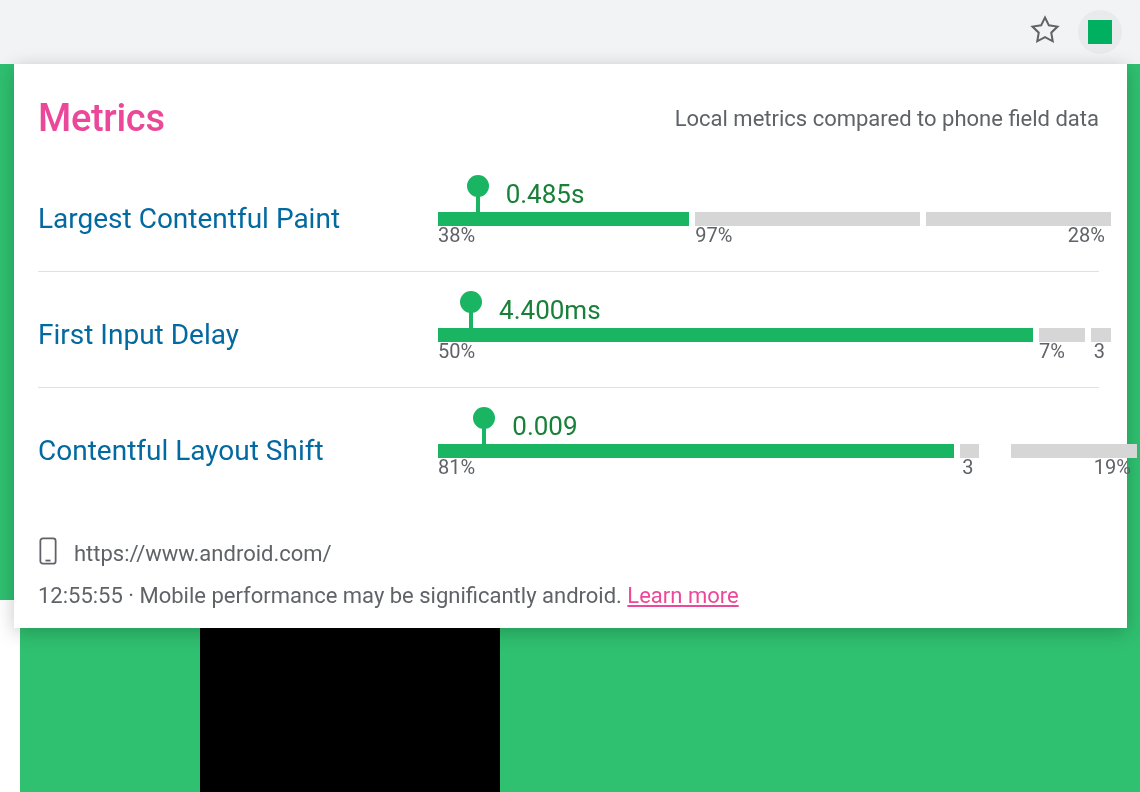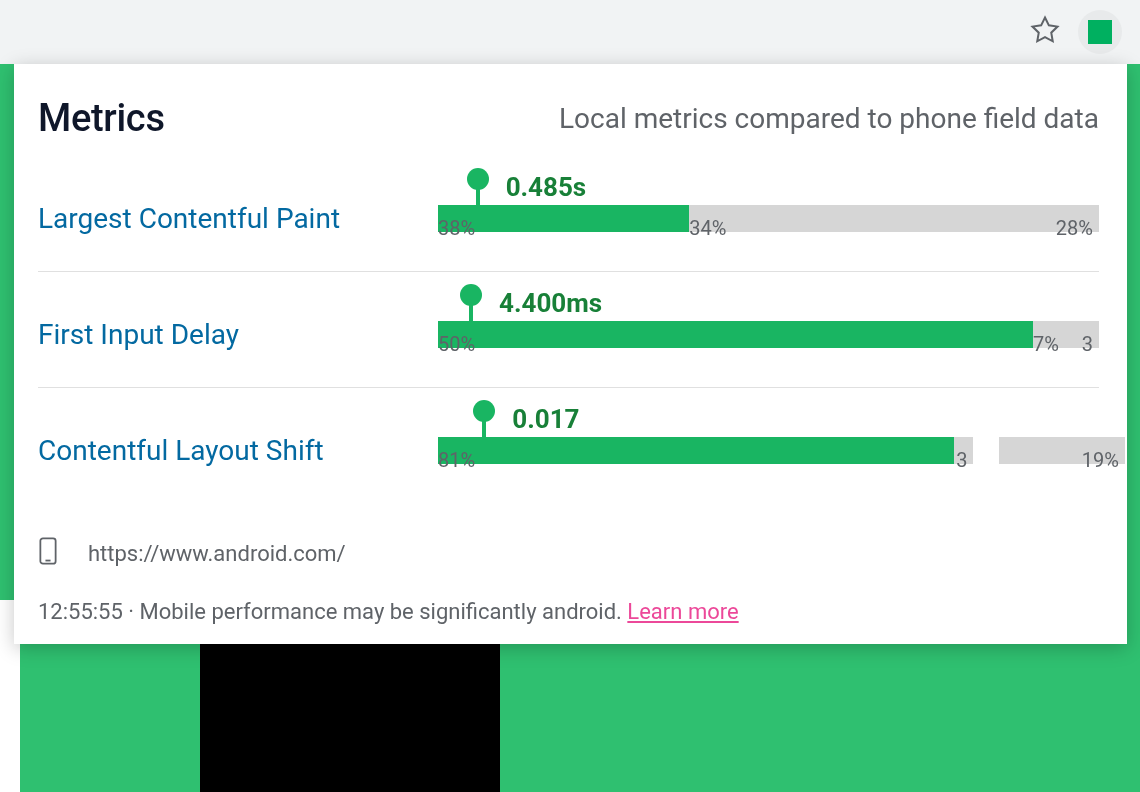--- a/index.html
+++ b/index.html
@@ -32,74 +32,74 @@
       box-shadow: 0 4px 18px rgba(0,0,0,0.22);
       padding: 32px 28px 20px 24px;
     }
 
     .popup-header {
       display: flex;
       justify-content: space-between;
       align-items: center;
       margin-bottom: 52px;
     }
-    .popup-title { font-size: 38px; font-weight: 500; color: #0f172a; letter-spacing: -0.3px; }
-    .popup-subtitle { font-size: 28px; color: #5f6368; }
+    .popup-title { font-size: 38px; font-weight: 500; color: #ec4899; letter-spacing: -0.3px; }
+    .popup-subtitle { font-size: 22px; color: #5f6368; }
 
     .metric-row {
       display: flex;
       align-items: center;
       padding-bottom: 36px;
       padding-top: 10px;
     }
     .metric-row + .metric-row { border-top: 1px solid #e0e0e0; padding-top: 46px; }
     .metric-name {
       width: 400px;
       font-size: 28px;
       color: #0369a1;
       flex-shrink: 0;
     }
 
     .metric-visual { flex: 1; position: relative; }
     .metric-value {
       font-size: 26px;
-      font-weight: 700;
+      font-weight: 400;
       color: #188038;
       position: absolute;
       top: -33px;
       white-space: nowrap;
     }
     .marker {
       position: absolute;
       top: -37px;
     }
     .marker-dot { width: 22px; height: 22px; background: #19b562; border-radius: 50%; }
     .marker-stem { width: 4px; height: 23px; background: #19b562; margin: -2px auto 0; }
 
     .bar-track {
       display: flex;
-      gap: 0;
-      height: 27px;
+      gap: 6px;
+      height: 14px;
     }
     .seg { height: 100%; position: relative; }
     .seg.good { background: #19b562; }
     .seg.ni   { background: #d6d6d6; }
     .seg.poor { background: #d6d6d6; }
     .seg-label {
       position: absolute;
       top: 11px;
       font-size: 20px;
       color: #5f6368;
       white-space: nowrap;
     }
     .seg-label.left { left: 0; }
     .seg-label.right { right: 6px; }
 
     .popup-footer { margin-top: 34px; }
-    .footer-url-row { display: flex; align-items: center; gap: 30px; margin-bottom: 30px; }
+    .footer-url-row { display: flex; align-items: center; gap: 16px; margin-bottom: 14px; }
     .phone-icon { color: #5f6368; }
     .footer-url { font-size: 22px; color: #5f6368; }
     .footer-note { font-size: 22px; color: #5f6368; }
     .footer-time { }
     .learn-more { color: #ec4899; }
 
     
     .bg-strip {
       position: absolute;
       top: 600px; left: 0; right:0; height: 200px;
@@ -143,21 +143,21 @@
           <div class="marker" style="left: 6%; transform: translateX(-50%);">
             <div class="marker-dot"></div>
             <div class="marker-stem"></div>
           </div>
           <div class="metric-value" style="left: calc(6% + 28px);">0.485s</div>
           <div class="bar-track">
             <div class="seg good" style="flex: 0 0 38%;">
               <div class="seg-label left">38%</div>
             </div>
             <div class="seg ni" style="flex: 0 0 34%;">
-              <div class="seg-label left">34%</div>
+              <div class="seg-label left">97%</div>
             </div>
             <div class="seg poor" style="flex: 0 0 28%;">
               <div class="seg-label right">28%</div>
             </div>
           </div>
         </div>
       </div>
       <div class="metric-row">
         <div class="metric-name">First Input Delay</div>
         <div class="metric-visual">
@@ -179,21 +179,21 @@
           </div>
         </div>
       </div>
       <div class="metric-row">
         <div class="metric-name">Contentful Layout Shift</div>
         <div class="metric-visual">
           <div class="marker" style="left: 7%; transform: translateX(-50%);">
             <div class="marker-dot"></div>
             <div class="marker-stem"></div>
           </div>
-          <div class="metric-value" style="left: calc(7% + 28px);">0.017</div>
+          <div class="metric-value" style="left: calc(7% + 28px);">0.009</div>
           <div class="bar-track">
             <div class="seg good" style="flex: 0 0 78%;">
               <div class="seg-label left">81%</div>
             </div>
             <div class="seg ni" style="flex: 0 0 3%;">
               <div class="seg-label right">3</div>
             </div>
             <div class="seg poor" style="flex: 0 0 19%; margin-left: 26px;">
               <div class="seg-label right">19%</div>
             </div>

